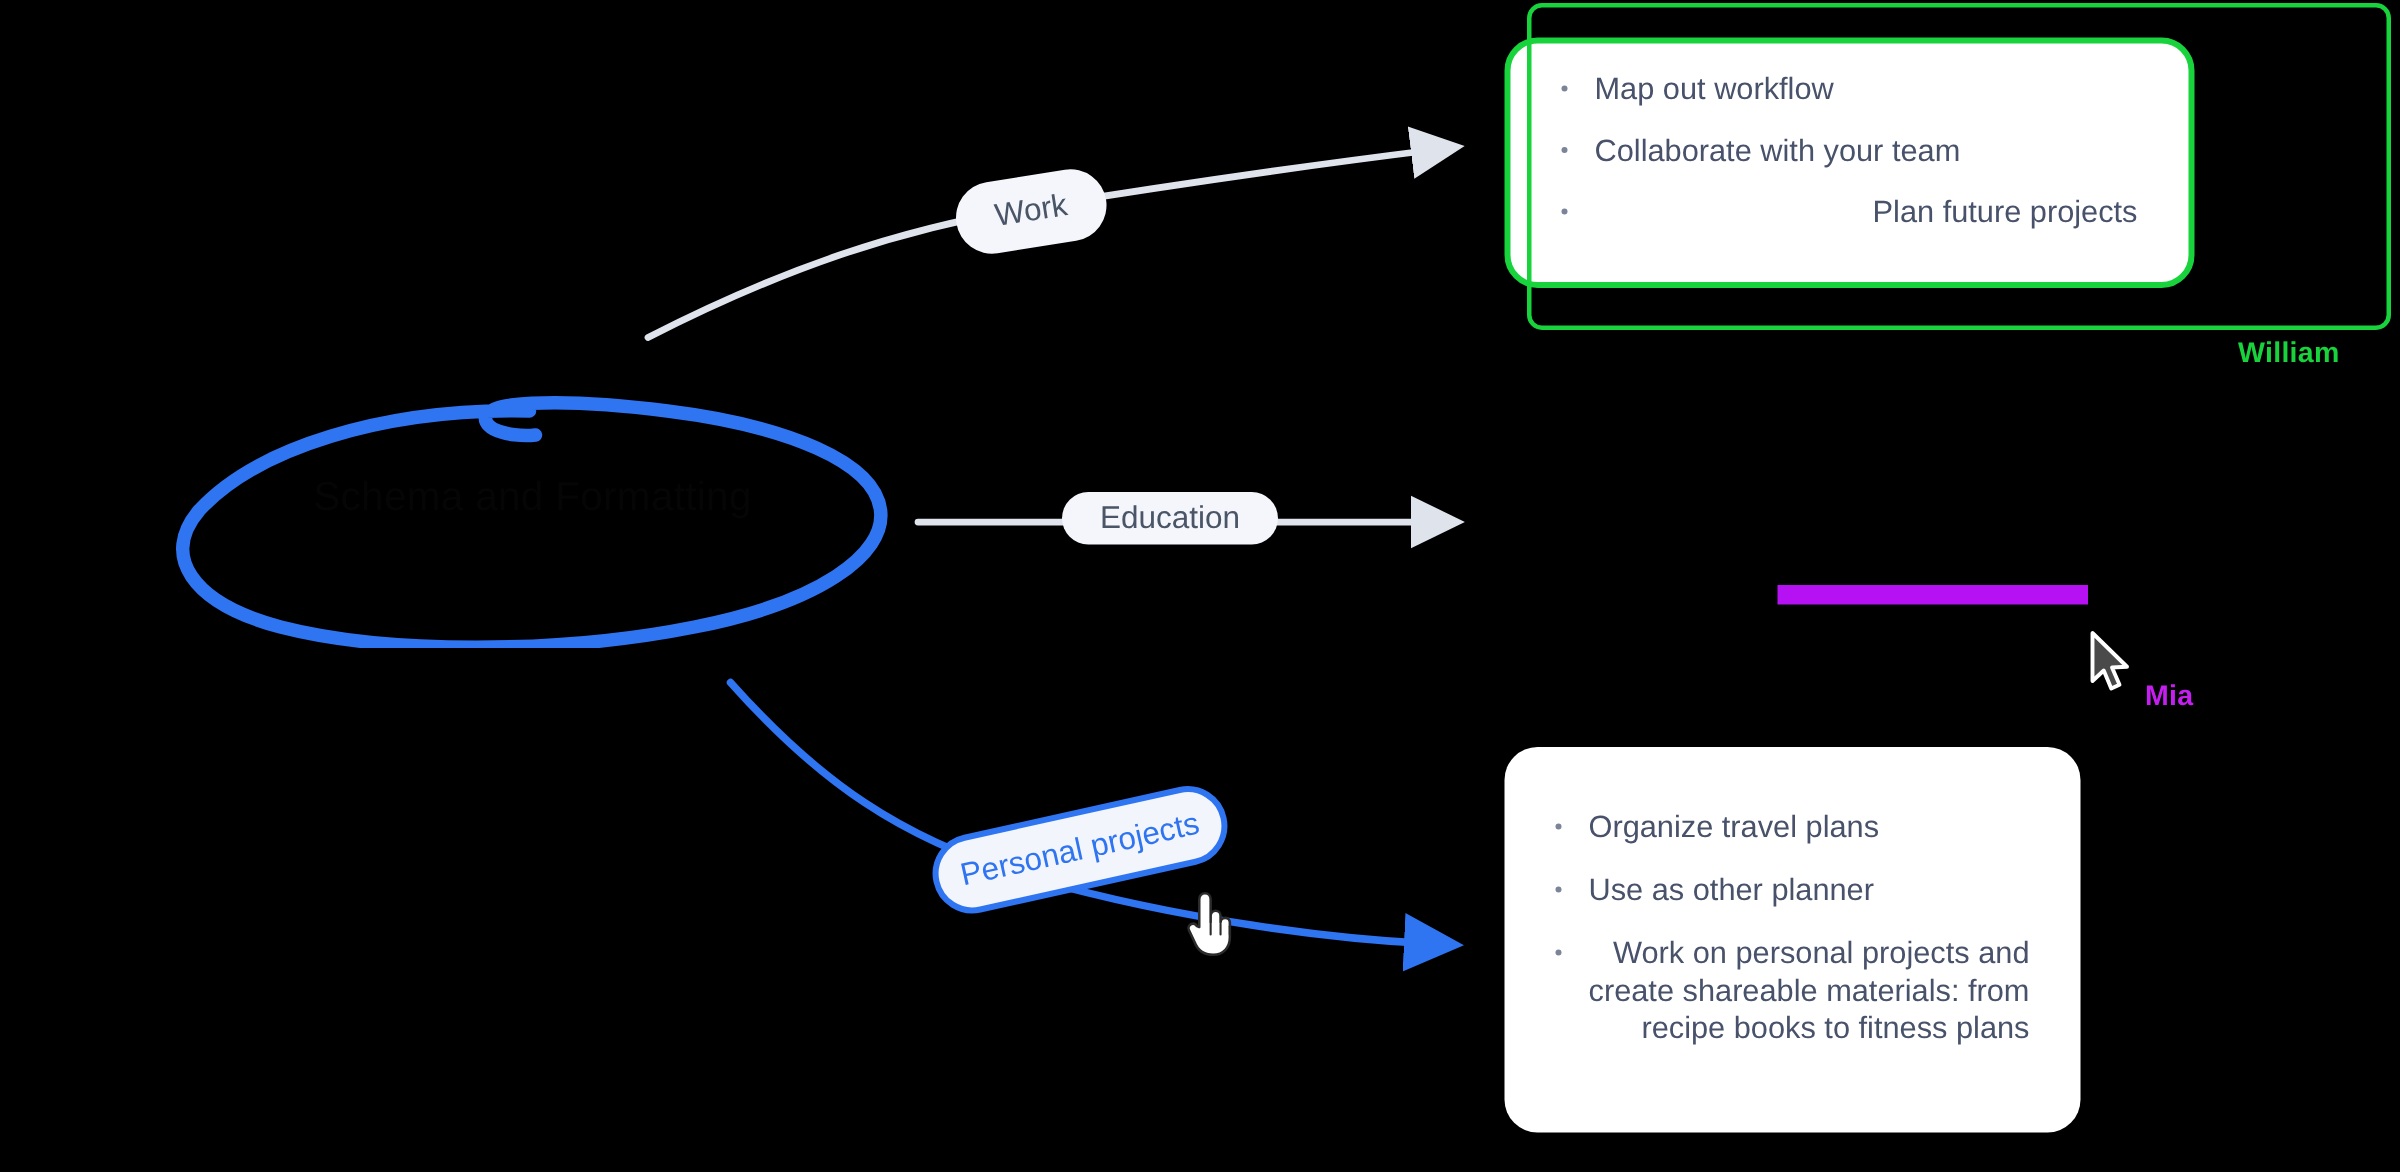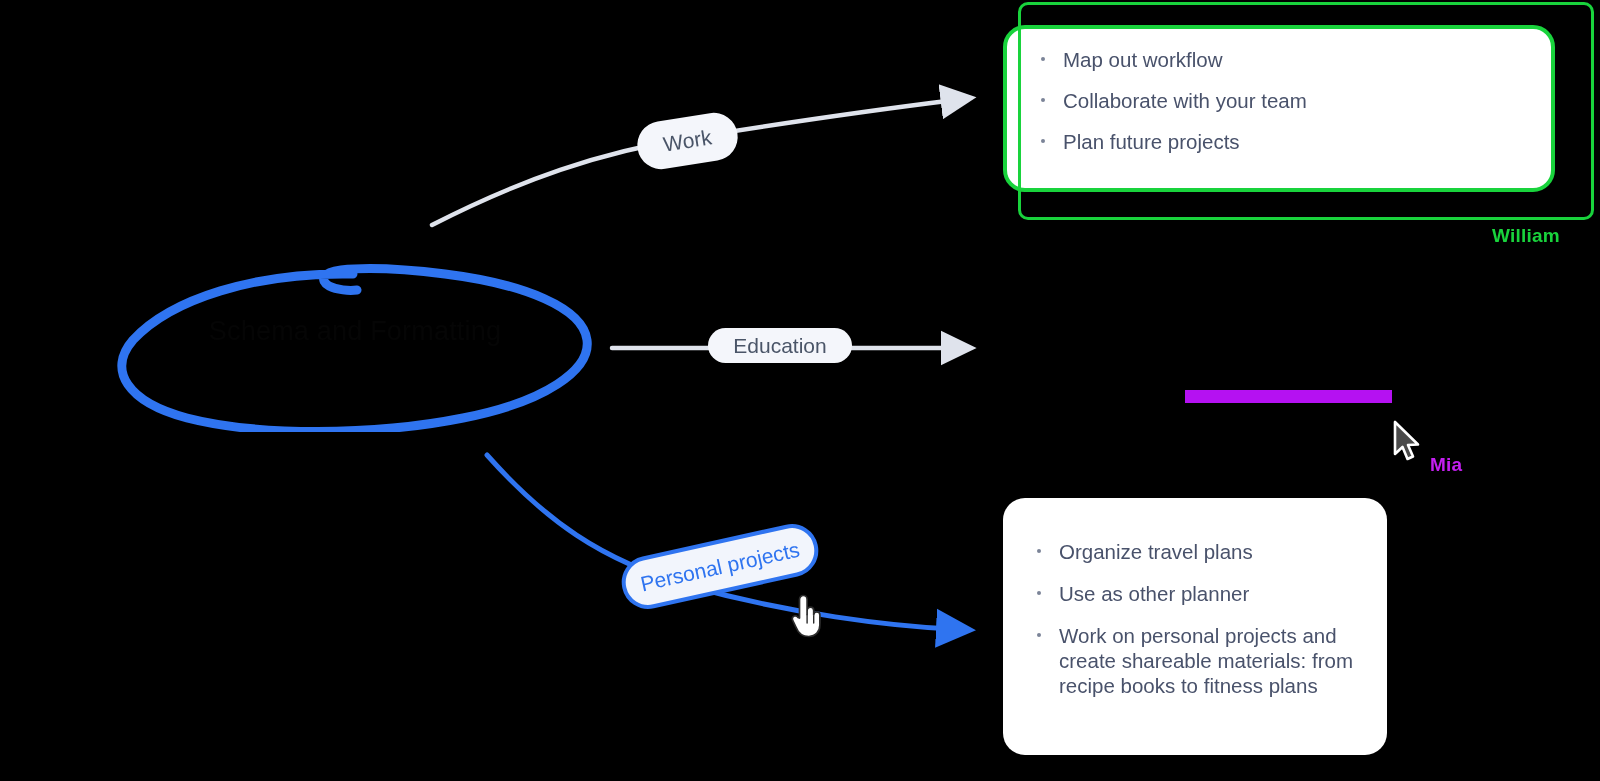--- a/index.html
+++ b/index.html
@@ -108,21 +108,21 @@
     border-radius: 22px;
     box-sizing: border-box;
     padding: 26px 34px 26px 30px;
     display: flex;
     flex-direction: column;
     justify-content: center;
   }
   #card-work {
     left: 1003px;
     top: 25px;
-    width: 552px;
+    width: 460px;
     height: 167px;
     border: 4px solid #19d33c;
     padding: 18px 34px 18px 30px;
   }
   #card-education {
     left: 1003px;
     top: 265px;
     width: 441px;
     height: 155px;
   }
@@ -139,21 +139,21 @@
     padding: 0;
   }
   .bullet-item {
     position: relative;
     padding-left: 26px;
     color: #49526b;
     font-size: 20.5px;
     line-height: 25px;
     margin-bottom: 18px;
   }
-  .bullet-item:last-child { margin-bottom: 0; }
+  .bullet-item:last-child { margin-bottom: 0; text-align: right; }
   .bullet-item .dot {
     position: absolute;
     left: 4px;
     top: 10px;
     width: 4px;
     height: 4px;
     border-radius: 50%;
     background: #7b8498;
   }
   #card-work .bullet-item { margin-bottom: 16px; }

